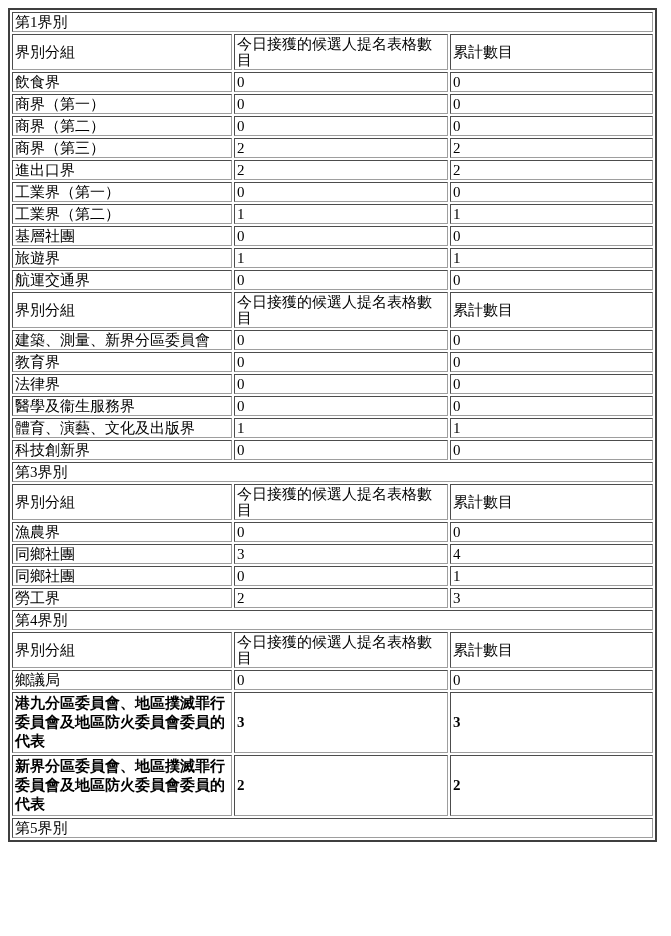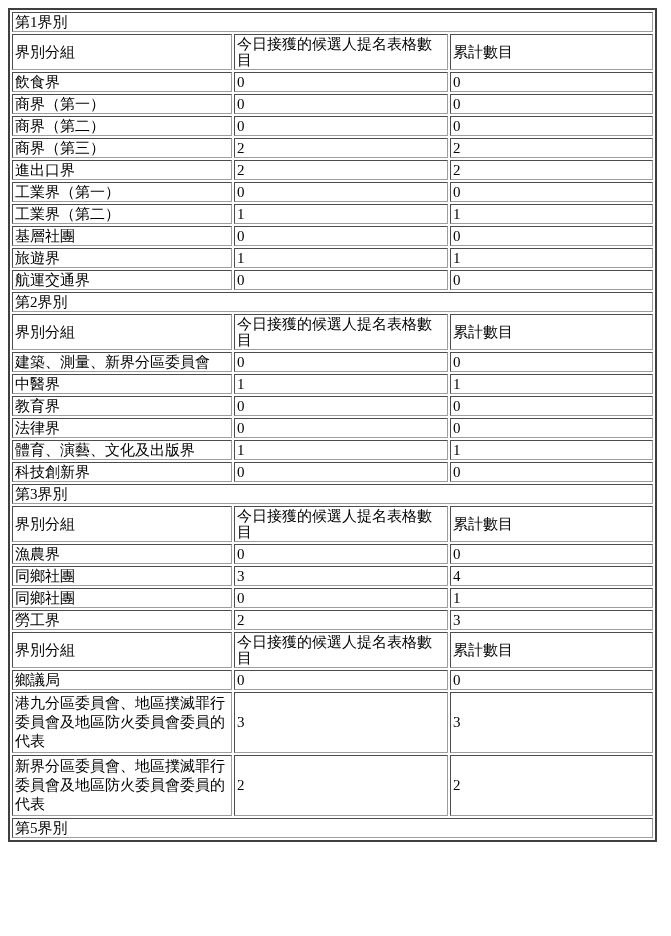--- a/index.html
+++ b/index.html
@@ -32,20 +32,21 @@
     vertical-align: middle;
     text-align: left;
     font-weight: normal;
     word-break: break-word;
     overflow: hidden;
     white-space: normal;
   }
   table.nominations tr.double-row td {
     height: 38px;
     line-height: 19px;
+    font-weight: bold;
   }
   col.c-sector { width: 220px; }
   col.c-today  { width: 214px; }
   col.c-total  { width: auto;  }
 </style>
 </head>
 <body>
 
 <table class="nominations">
   <colgroup>
@@ -106,48 +107,45 @@
         <td>旅遊界</td>
         <td>1</td>
         <td>1</td>
       </tr>
       <tr>
         <td>航運交通界</td>
         <td>0</td>
         <td>0</td>
       </tr>
       <tr>
-        <td colspan="3">第2界別</td>
-      </tr>
-      <tr>
         <td>界別分組</td>
         <td>今日接獲的候選人提名表格數目</td>
         <td>累計數目</td>
       </tr>
       <tr>
         <td>建築、測量、新界分區委員會</td>
         <td>0</td>
         <td>0</td>
       </tr>
       <tr>
-        <td>中醫界</td>
-        <td>1</td>
-        <td>1</td>
-      </tr>
-      <tr>
         <td>教育界</td>
         <td>0</td>
         <td>0</td>
       </tr>
       <tr>
         <td>法律界</td>
         <td>0</td>
         <td>0</td>
       </tr>
       <tr>
+        <td>醫學及衞生服務界</td>
+        <td>0</td>
+        <td>0</td>
+      </tr>
+      <tr>
         <td>體育、演藝、文化及出版界</td>
         <td>1</td>
         <td>1</td>
       </tr>
       <tr>
         <td>科技創新界</td>
         <td>0</td>
         <td>0</td>
       </tr>
       <tr>
@@ -170,20 +168,23 @@
       </tr>
       <tr>
         <td>同鄉社團</td>
         <td>0</td>
         <td>1</td>
       </tr>
       <tr>
         <td>勞工界</td>
         <td>2</td>
         <td>3</td>
+      </tr>
+      <tr>
+        <td colspan="3">第4界別</td>
       </tr>
       <tr>
         <td>界別分組</td>
         <td>今日接獲的候選人提名表格數目</td>
         <td>累計數目</td>
       </tr>
       <tr>
         <td>鄉議局</td>
         <td>0</td>
         <td>0</td>

